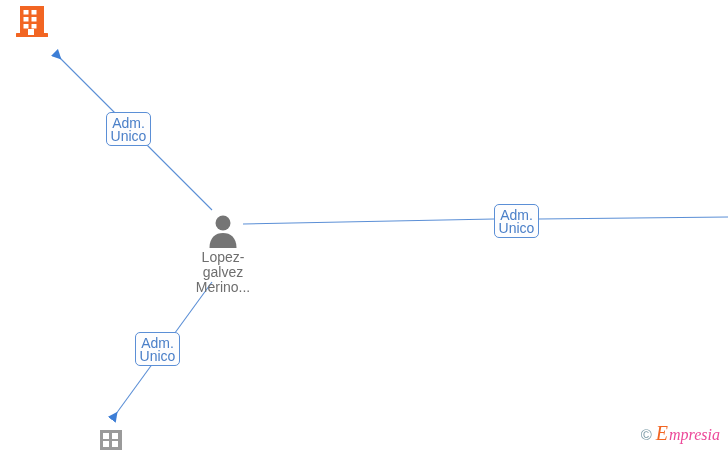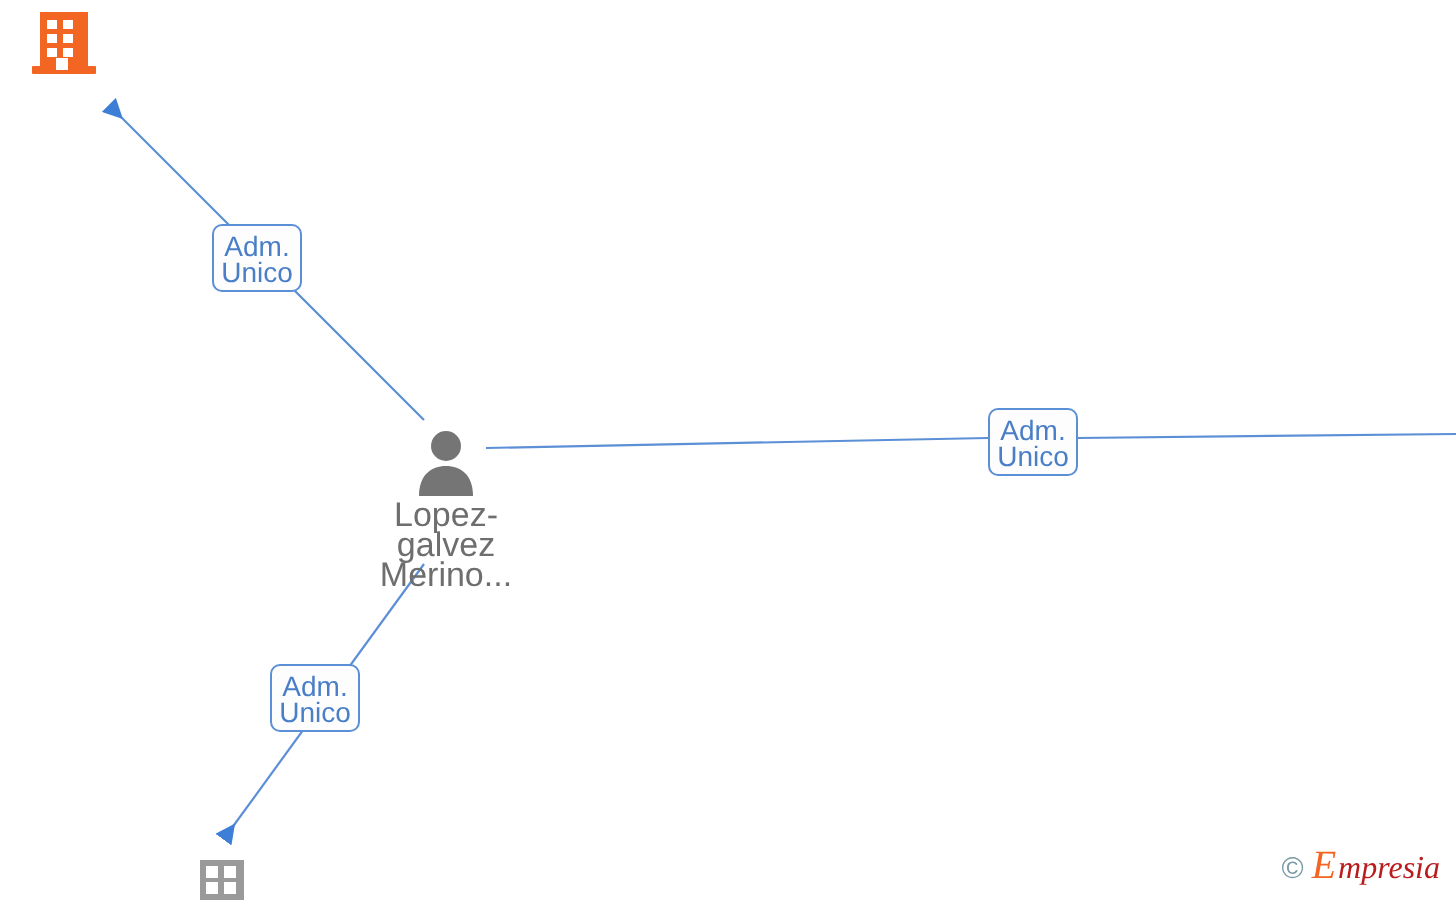--- a/index.html
+++ b/index.html
@@ -48,21 +48,21 @@
     text-align: center;
   }
   .person-icon {
     width: 36px;
     height: 36px;
     margin: 0 auto;
     display: block;
   }
   .person-label {
     margin-top: 2px;
-    font-size: 17px;
+    font-size: 14px;
     line-height: 15px;
     color: #6e6e6e;
     font-family: "Liberation Sans", sans-serif;
     word-break: break-word;
   }
 
   
   .role-chip {
     position: absolute;
     box-sizing: border-box;
@@ -97,21 +97,21 @@
     font-family: "Liberation Sans", sans-serif;
   }
   .wm-e {
     font-size: 20px;
     color: #f26522;
     font-family: "Liberation Serif", serif;
     font-style: italic;
   }
   .wm-rest {
     font-size: 16px;
-    color: #b91c1c;
+    color: #ec4899;
     font-family: "Liberation Serif", serif;
     font-style: italic;
     margin-left: -3px;
   }
 </style>
 </head>
 <body>
 
 <div id="canvas">
 

